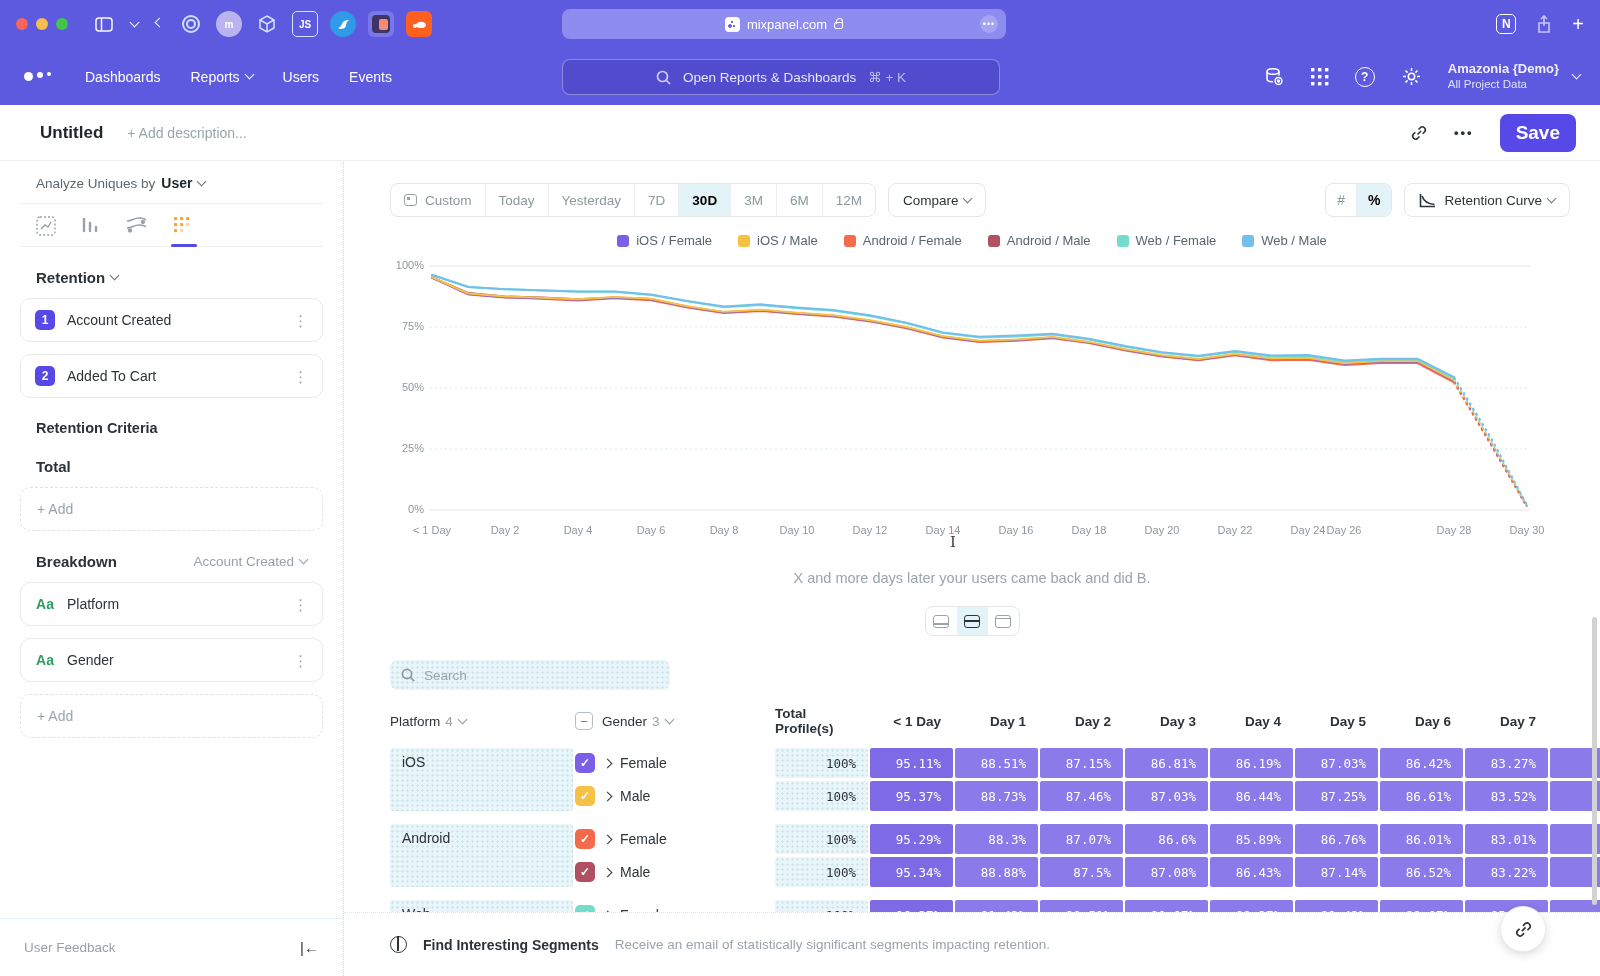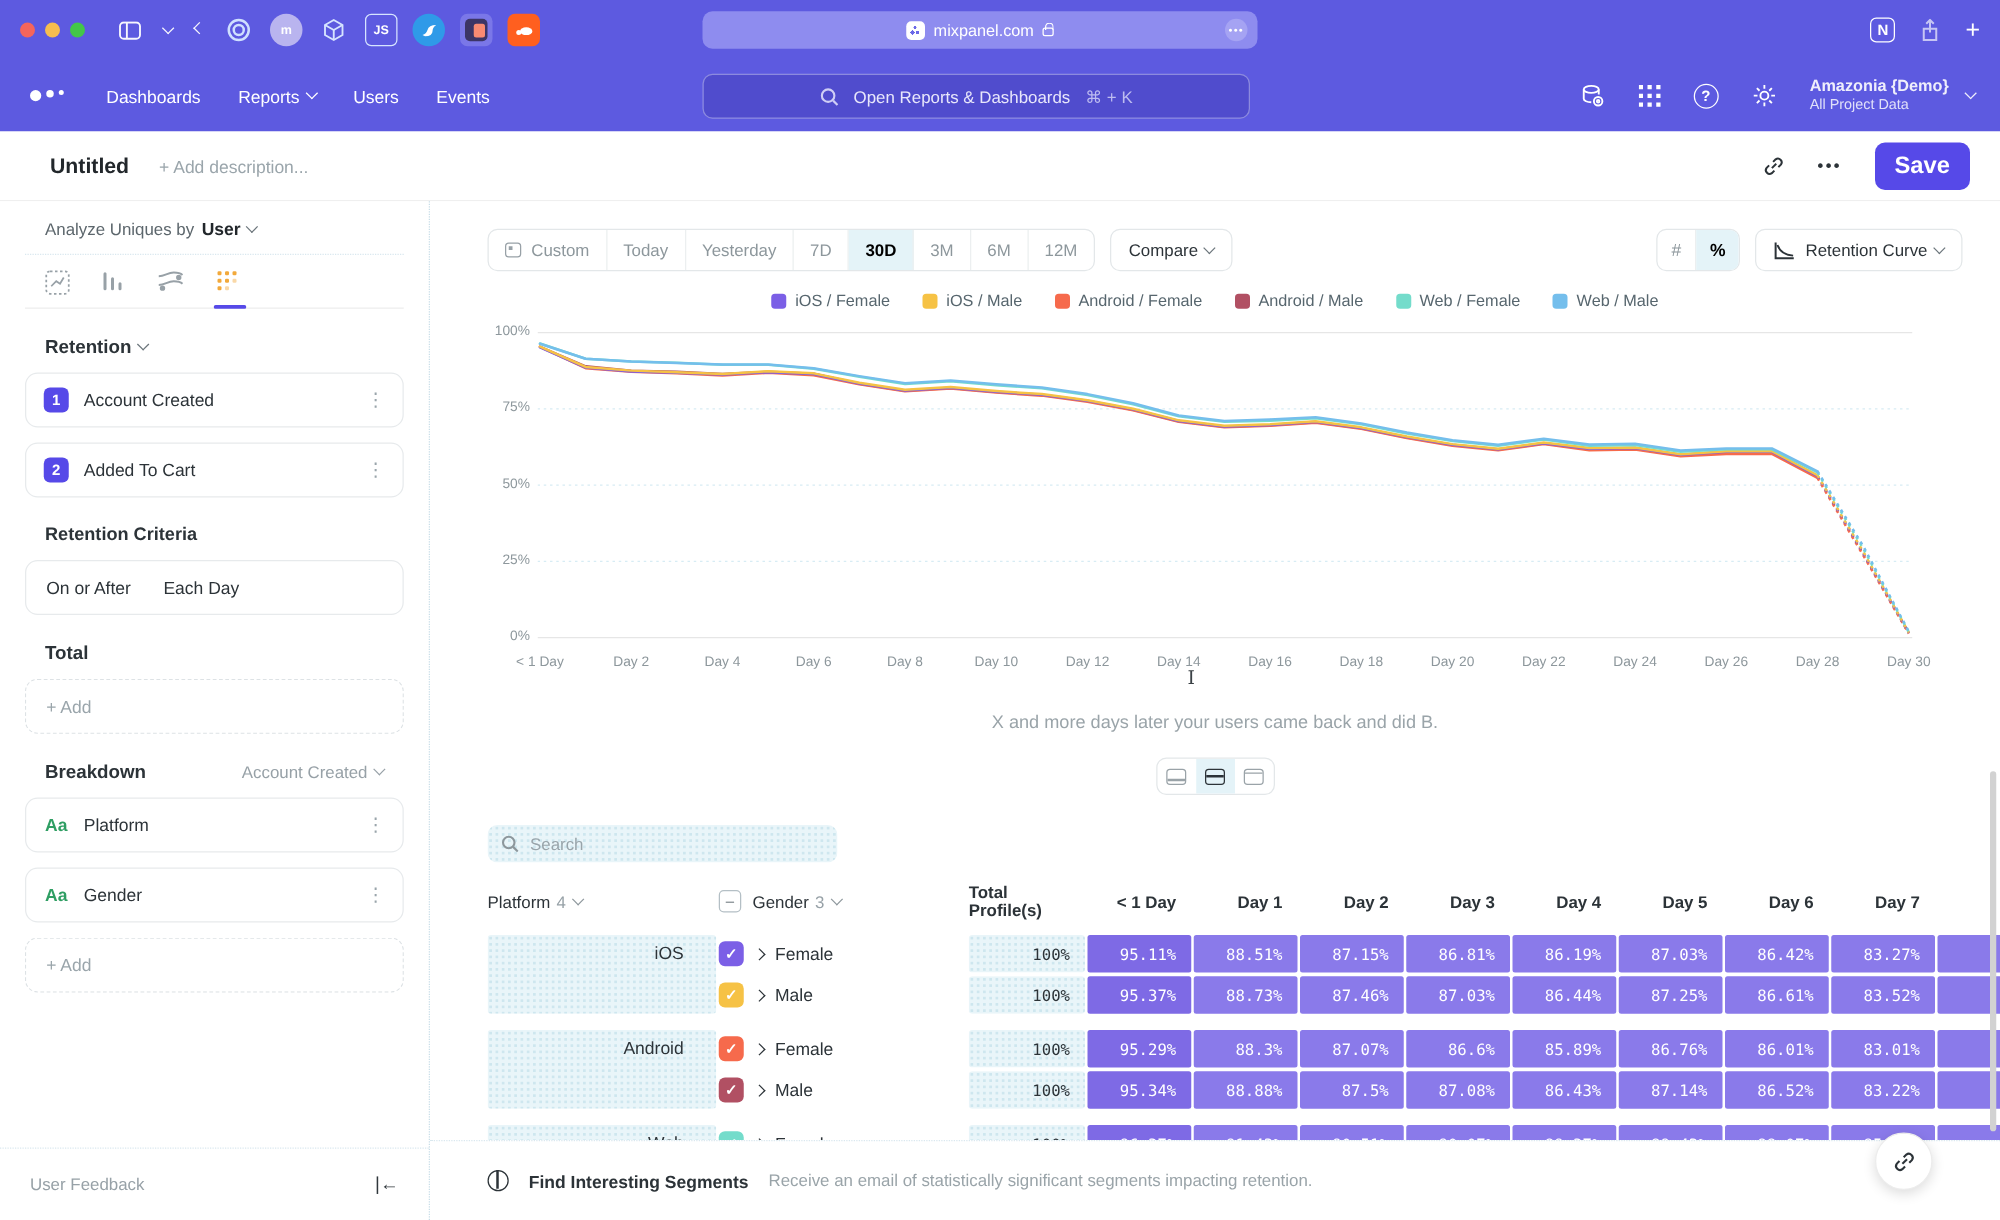--- a/index.html
+++ b/index.html
@@ -106,21 +106,21 @@
   .dotted-bg { background-color:#e9f5f9; background-image:radial-gradient(rgba(142,196,214,.3) 1px, transparent 1.3px); background-size:5px 5px; }
   .search { width:280px; height:30px; border-radius:8px; display:flex; align-items:center; gap:9px; padding:0 11px; color:#98a4aa; font-size:13.5px; cursor:text; }
   .tgrid { display:grid; grid-template-columns:183px 198px 93px repeat(9,83px); column-gap:2px; row-gap:3px; }
   .thead { margin:16px 0 12px; align-items:center; }
   .th { font-size:13.5px; color:#2c3338; font-weight:500; display:flex; align-items:center; }
   .th .cnt { color:#97a1a7; margin-left:5px; font-weight:normal; }
   .th.r { justify-content:flex-end; padding-right:12px; font-weight:bold; }
   .cb-min { width:18px; height:18px; border:1.5px solid #b4bfc5; border-radius:4px; margin-right:9px; display:flex; align-items:center; justify-content:center; color:#6b757b; font-size:12px; cursor:pointer; }
   .tview { height:206px; overflow:hidden; }
   .tgroup { margin-bottom:13px; grid-auto-rows:30px; }
-  .pcell { border-radius:3px; font-size:14px; color:#2c3338; padding:6px 26px;text-align:right; }
+  .pcell { border-radius:3px; font-size:14px; color:#2c3338; padding:6px 12px; }
   .gcell { display:flex; align-items:center; gap:9px; font-size:14px; color:#2c3338; }
   .cbx { width:20px; height:20px; border-radius:5px; color:#fff; font-size:12px; font-weight:bold; display:flex; align-items:center; justify-content:center; cursor:pointer; }
   .tot { border-radius:3px; font-family:"DejaVu Sans Mono", monospace; font-size:12.5px; color:#2c3338; display:flex; align-items:center; justify-content:flex-end; padding-right:12px; }
   .val { background:#8a7aea; border-radius:2px; font-family:"DejaVu Sans Mono", monospace; font-size:12.5px; color:#fff; display:flex; align-items:center; justify-content:flex-end; padding-right:12px; }
   .val.first { background:#7e6ae5; }
   .hscroll { height:8px; margin-top:4px; position:relative; width:1164px; }
   .hthumb { position:absolute; left:0; top:0; width:608px; height:8px; border-radius:4px; background:#dedede; cursor:pointer; }
   .vscroll { position:absolute; right:3px; top:456px; width:5px; height:288px; border-radius:3px; background:#d2d2d2; cursor:pointer; }
 
   
@@ -352,24 +352,20 @@
       </div>
       <div class="card">
         <span class="badge">2</span>
         <span class="lbl">Added To Cart</span>
         <span class="kebab">⋮</span>
       </div>
 
       <div class="sb-h" style="font-size:14.5px;">
           <span>Retention Criteria</span>
         </div>
-      <div class="crit-card">
-        <span>On or After</span>
-        <span>Each Day</span>
-      </div>
 
       <div class="sb-h">
           <span>Total</span>
         </div>
       <div class="add-card">
           <span>+ Add</span>
         </div>
 
       <div class="sb-h">
         <span>Breakdown</span>
@@ -491,21 +487,21 @@
         <span class="xlab" style="left: 261px;">Day 6</span>
         <span class="xlab" style="left: 334px;">Day 8</span>
         <span class="xlab" style="left: 407px;">Day 10</span>
         <span class="xlab" style="left: 480px;">Day 12</span>
         <span class="xlab" style="left: 553px;">Day 14</span>
         <span class="xlab" style="left: 626px;">Day 16</span>
         <span class="xlab" style="left: 699px;">Day 18</span>
         <span class="xlab" style="left: 772px;">Day 20</span>
         <span class="xlab" style="left: 845px;">Day 22</span>
         <span class="xlab" style="left: 918px;">Day 24</span>
-        <span class="xlab" style="left: 991px;">Day 26</span>
+        <span class="xlab" style="left: 954px;">Day 26</span>
         <span class="xlab" style="left: 1064px;">Day 28</span>
         <span class="xlab" style="left: 1137px;">Day 30</span>
       </div>
 
     <div class="caption">X and more days later your users came back and did B.</div>
     <span class="ibeam">I</span>
 
     <div class="view-toggle">
       <span class="vt">
           <span class="fr b"></span>

